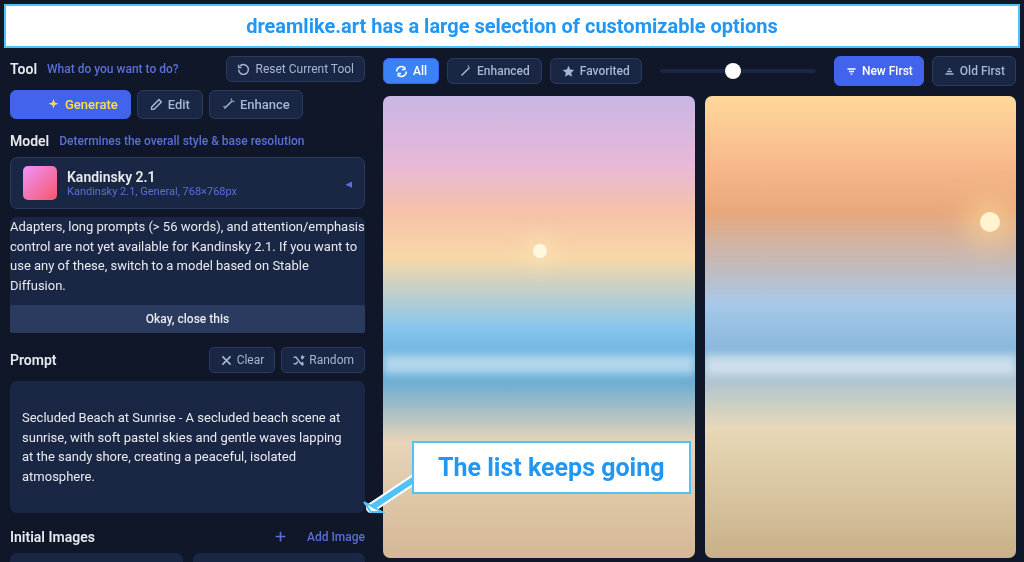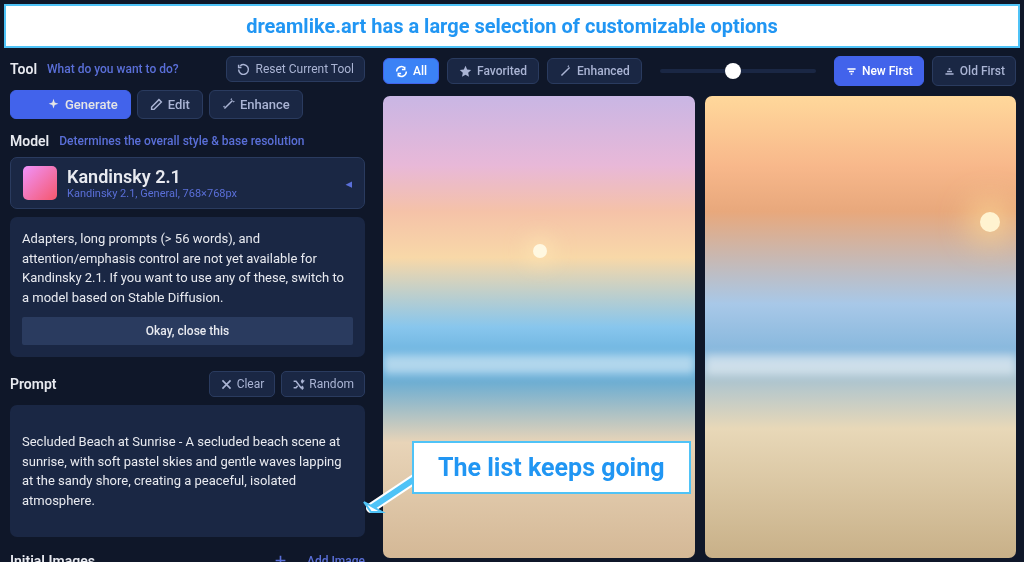--- a/index.html
+++ b/index.html
@@ -12,30 +12,30 @@
     .sidebar { width: 375px; background: #0f1729; padding: 6px 10px; display: flex; flex-direction: column; gap: 8px; font-size: 13px; }
     
     .section-row { display: flex; align-items: center; gap: 10px; }
     .section-label { color: #e8eaf0; font-weight: 600; font-size: 14px; }
     .section-hint { color: #5a6fd8; font-size: 12px; font-weight: 500; }
     
     .reset-btn { margin-left: auto; background: #1a2744; border: 1px solid #2a3b5f; color: #aab4d4; padding: 5px 10px; border-radius: 6px; font-size: 12px; display: flex; align-items: center; gap: 5px; cursor: pointer; }
     
     .tool-buttons { display: flex; gap: 6px; }
     .tool-btn { background: #1a2744; border: 1px solid #2a3b5f; color: #aab4d4; padding: 6px 12px; border-radius: 6px; font-size: 13px; display: flex; align-items: center; gap: 5px; cursor: pointer; font-weight: 500; }
-    .tool-btn.active { background: #4263eb; border-color: #4263eb; color: #e5e5e5; padding-left: 36px; }
+    .tool-btn.active { background: #4263eb; border-color: #4263eb; color: #fde047; padding-left: 36px; }
     
     .model-card { background: #1a2744; border: 1px solid #2a3b5f; border-radius: 7px; padding: 8px 12px; display: flex; align-items: center; gap: 10px; }
     .model-thumb { width: 34px; height: 34px; border-radius: 5px; background: linear-gradient(135deg, #f093fb 0%, #f5576c 100%); }
     .model-info { flex: 1; }
-    .model-name { color: #e8eaf0; font-weight: 600; font-size: 18px; }
+    .model-name { color: #e8eaf0; font-weight: 600; font-size: 14px; }
     .model-details { color: #5a6fd8; font-size: 11px; }
     .model-chevron { color: #5a6fd8; }
     
-    .notice-box { background: #1a2744; border-radius: 7px; padding: 12px; }
+    .notice-box { background: #1a2744; border-radius: 7px; }
     .notice-text { color: #e8eaf0; font-size: 13px; line-height: 1.5; }
     .notice-close { background: #2a3b5f; border: none; color: #e8eaf0; width: 100%; padding: 7px; border-radius: 2px; margin-top: 10px; font-size: 12px; cursor: pointer; font-weight: 500; }
     
     .prompt-header { display: flex; align-items: center; gap: 6px; }
     .prompt-header .section-label { flex: 1; }
     .small-btn { background: #1a2744; border: 1px solid #2a3b5f; color: #aab4d4; padding: 5px 10px; border-radius: 5px; font-size: 12px; display: flex; align-items: center; gap: 4px; cursor: pointer; }
     
     .prompt-box { background: #1a2744; border-radius: 7px; padding: 27px 12px; }
     .prompt-text { color: #e8eaf0; font-size: 13px; line-height: 1.5; }
     
@@ -171,30 +171,30 @@
   <div class="content-area">
 
     <div class="top-bar">
       <button class="filter-btn active">
         <svg class="icon" viewBox="0 0 16 16" fill="none" stroke="currentColor" stroke-width="1.8">
             <path d="M2 8a6 6 0 0 1 10-4.5M14 8a6 6 0 0 1-10 4.5M12 2v3.5H8.5M4 14v-3.5H7.5"></path>
           </svg>
         <span>All</span>
       </button>
       <button class="filter-btn">
+        <svg class="icon" viewBox="0 0 16 16" fill="none" stroke="currentColor" stroke-width="1.8">
+            <path d="M3 13L13 3M11 1l1 1"></path>
+          </svg>
+        <span>Enhanced</span>
+      </button>
+      <button class="filter-btn">
         <svg class="icon" viewBox="0 0 16 16" fill="currentColor">
             <path d="M8 1l2 4.5 5 .5-3.7 3.4 1 5-4.3-2.4L3.7 14.4l1-5L1 6l5-.5z"></path>
           </svg>
         <span>Favorited</span>
-      </button>
-      <button class="filter-btn">
-        <svg class="icon" viewBox="0 0 16 16" fill="none" stroke="currentColor" stroke-width="1.8">
-            <path d="M3 13L13 3M11 1l1 1"></path>
-          </svg>
-        <span>Enhanced</span>
       </button>
       <div class="slider-track">
         <div class="slider-thumb"></div>
       </div>
       <button class="sort-btn primary">
         <svg class="icon" viewBox="0 0 16 16" fill="none" stroke="currentColor" stroke-width="1.8">
             <path d="M3 5h10M5 8h6M7 11h2"></path>
           </svg>
         <span>New First</span>
       </button>

